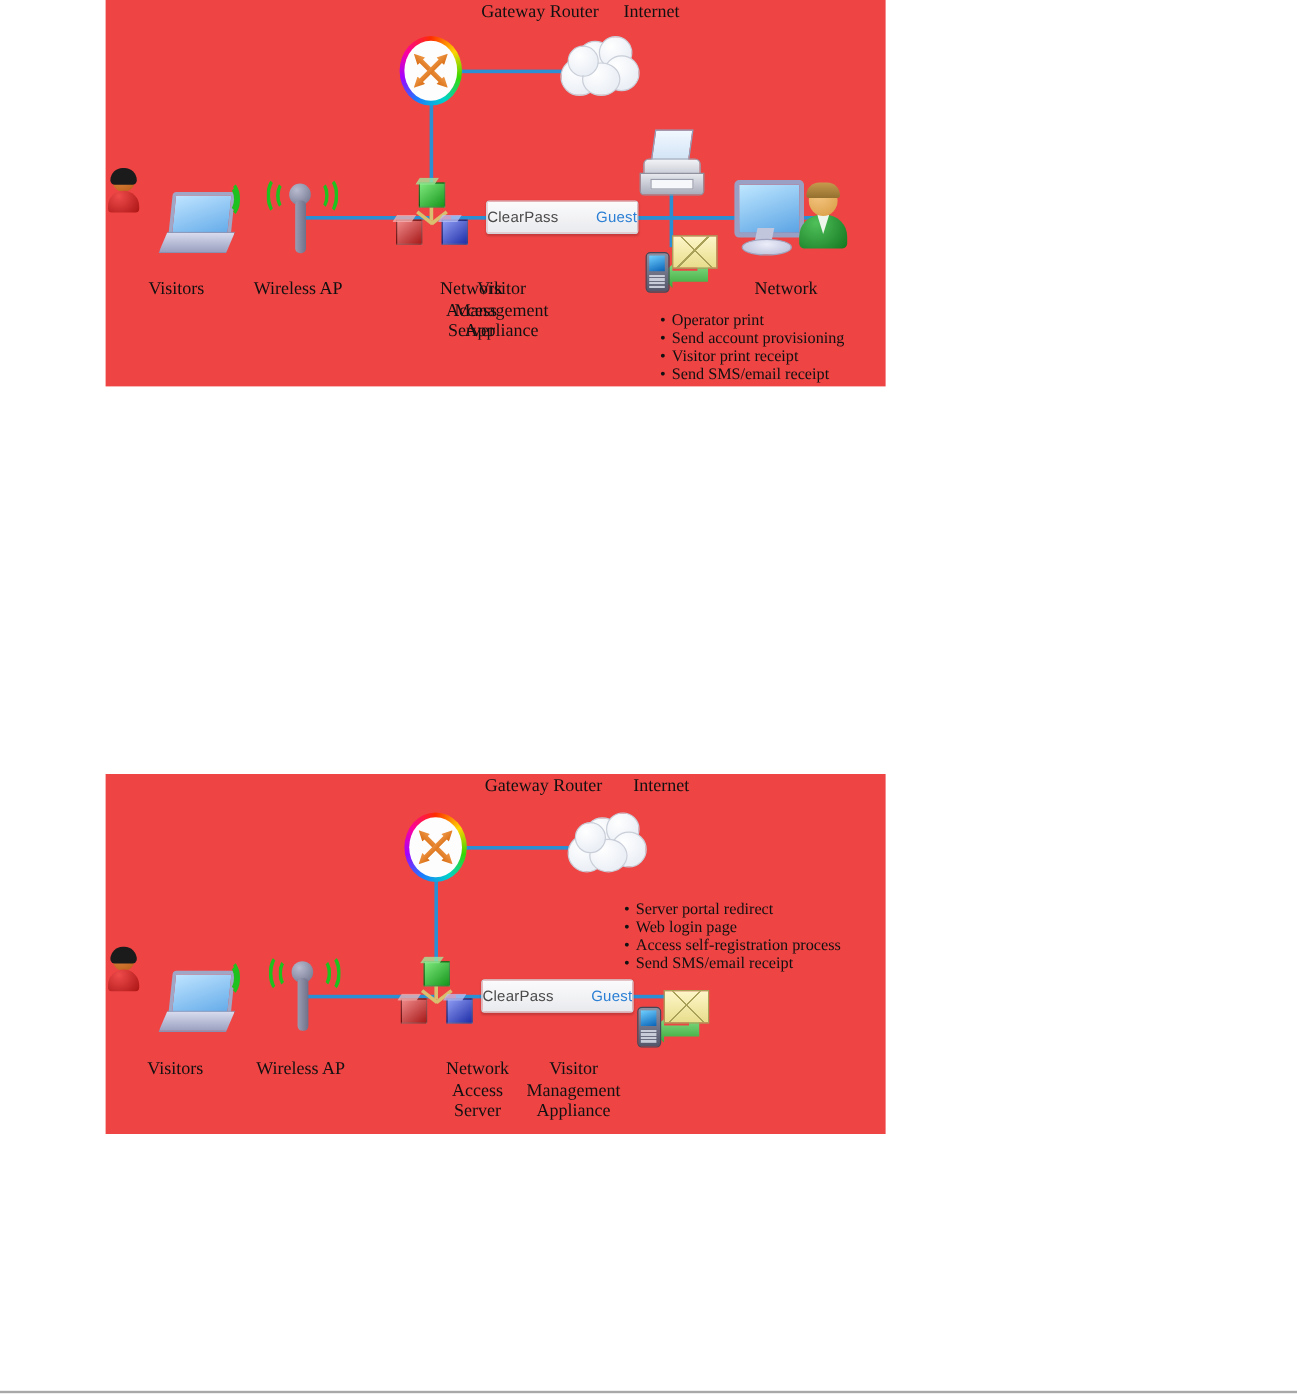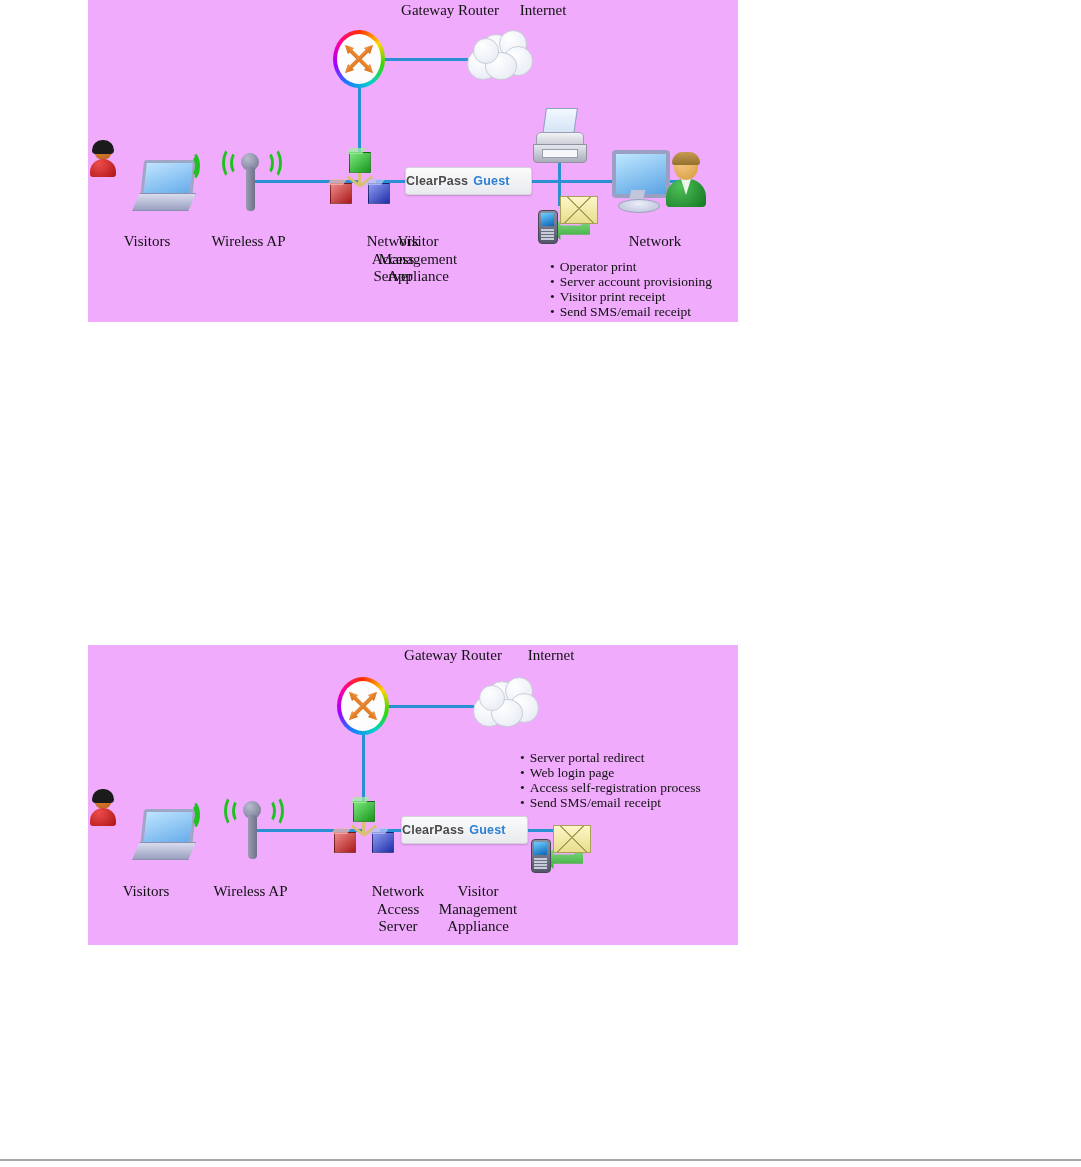--- a/index.html
+++ b/index.html
@@ -1,18 +1,18 @@
 <!DOCTYPE html>
 <html><head>
 <meta charset="utf-8">
 <style>
   html,body{margin:0;padding:0;background:#ffffff;}
   body{width:1081px;height:1167px;position:relative;font-family:"Liberation Serif",serif;color:#1a1a1a;overflow:hidden;}
 
-  .figure{position:absolute;background:#f0abfc;}
+  .figure{position:absolute;background:#ef4444;}
   #figure-1{left:88px;top:0px;width:650px;height:322px;}
   #figure-2{left:88px;top:645px;width:650px;height:300px;}
 
   .node{position:absolute;}
   .caption{position:absolute;text-align:center;font-family:"Liberation Serif",serif;font-size:15px;line-height:17.5px;color:#111;white-space:pre-line;}
   .toplabel{position:absolute;text-align:center;font-family:"Liberation Serif",serif;font-size:15px;color:#111;white-space:nowrap;}
 
   .wire{position:absolute;background:#2b8fd4;}
   .wire.h{height:3px;}
   .wire.v{width:3px;}
@@ -113,23 +113,23 @@
     background:linear-gradient(#8d90a2,#54576a);border:1px solid #444757;}
   .sms .phone .pscr{position:absolute;left:2px;top:2px;width:13px;height:13px;
     background:linear-gradient(160deg,#6fd0ff,#0a63b8);}
   .sms .phone .keys{position:absolute;left:2px;top:18px;width:13px;height:11px;
     background:repeating-linear-gradient(#c8cbd8 0 2px,#6b6e80 2px 3px);}
   .sms .arrow{position:absolute;left:12px;top:20px;width:40px;height:24px;
     background:linear-gradient(#8fe38f,#3aa83a);
     clip-path:polygon(0% 55%,26% 18%,26% 40%,78% 40%,78% 0%,100% 0%,100% 78%,26% 78%,26% 100%);}
 
   
-  .cp-pill{position:absolute;height:26px;display:flex;align-items:center;justify-content:flex-start;
+  .cp-pill{position:absolute;height:26px;display:flex;align-items:center;justify-content:space-between;
     background:linear-gradient(#fbfbfc,#e9eaee);border:1px solid #d2d4da;border-radius:3px;
-    box-shadow:0 1px 2px rgba(0,0,0,.18);font-family:"Liberation Sans",sans-serif;font-size:12.5px;font-weight:700;letter-spacing:.2px;}
+    box-shadow:0 1px 2px rgba(0,0,0,.18);font-family:"Liberation Sans",sans-serif;font-size:12.5px;font-weight:400;letter-spacing:.2px;}
   .cp-pill .cp1{color:#4a4a4a;}
   .cp-pill .cp2{color:#2b7fd4;margin-left:5px;}
 
   
   .bullets{position:absolute;font-family:"Liberation Serif",serif;font-size:13.5px;line-height:15px;color:#111;}
   .bullets div{white-space:nowrap;}
   .bullets div::before{content:"\2022";margin-right:5px;}
 
   .page-rule{position:absolute;left:0;width:1081px;height:2px;background:#a8a8a8;}
 </style>
@@ -259,21 +259,21 @@
           <span class="collar"></span>
           <span class="head"></span>
           <span class="hair"></span>
         </div>
     </div>
   </div>
   <div class="caption" style="left:512px;top:233px;width:110px;">Network</div>
 
   <div class="bullets" style="left:462px;top:259px;">
     <div>Operator print</div>
-    <div>Server account provisioning</div>
+    <div>Send account provisioning</div>
     <div>Visitor print receipt</div>
     <div>Send SMS/email receipt</div>
   </div>
 </div>
 
 <div class="figure" id="figure-2">
 
   <div class="toplabel" style="left:275px;top:2px;width:180px;">Gateway Router</div>
   <div class="toplabel" style="left:373px;top:2px;width:180px;">Internet</div>
 

